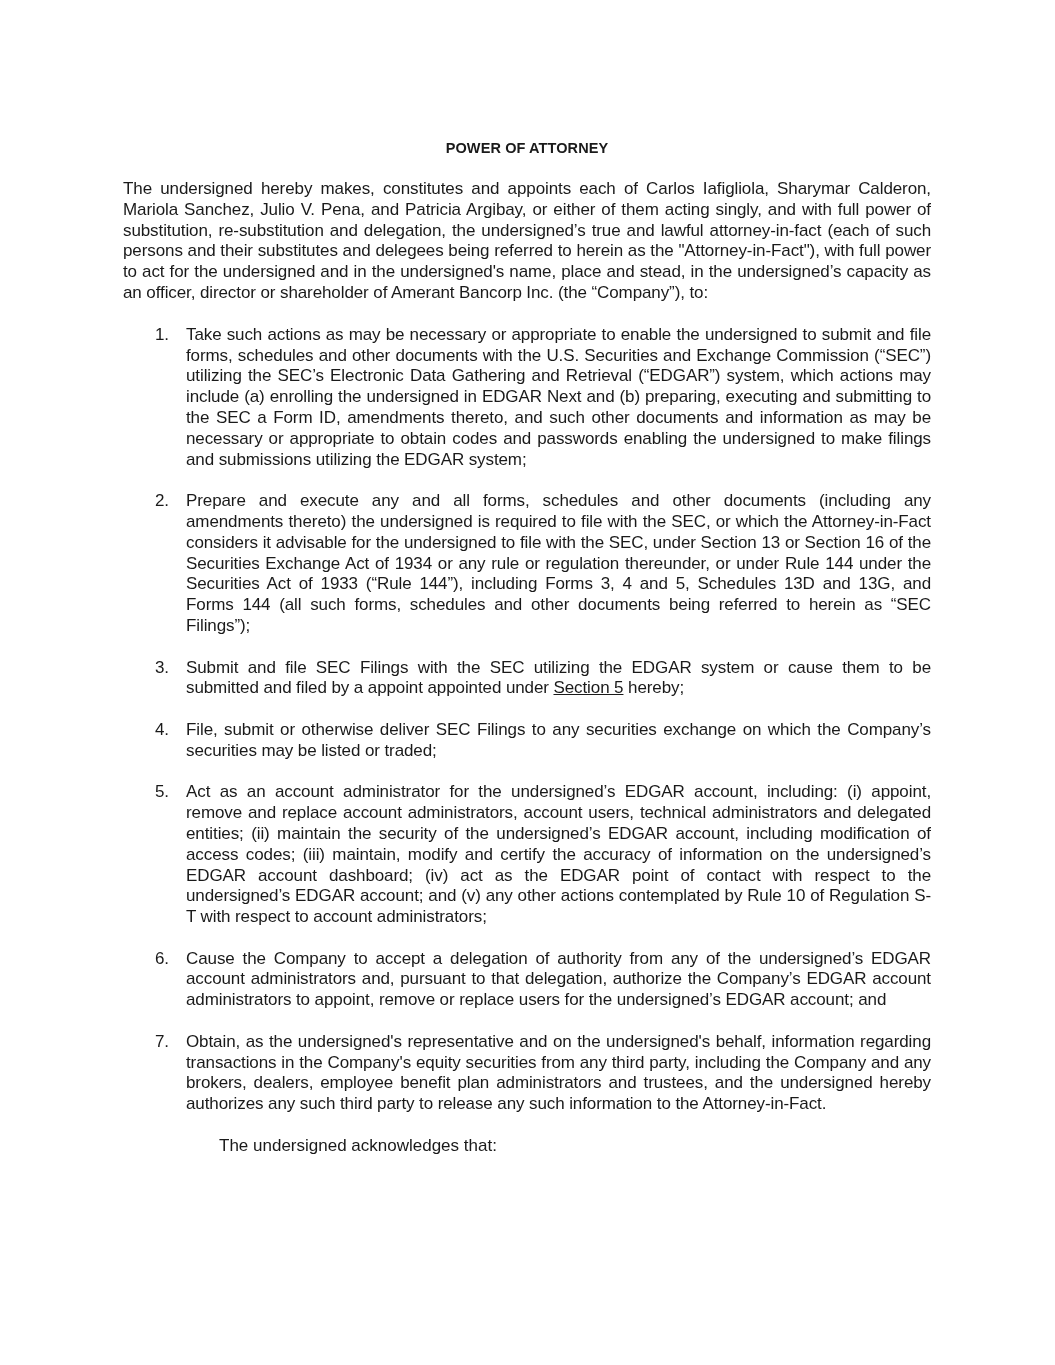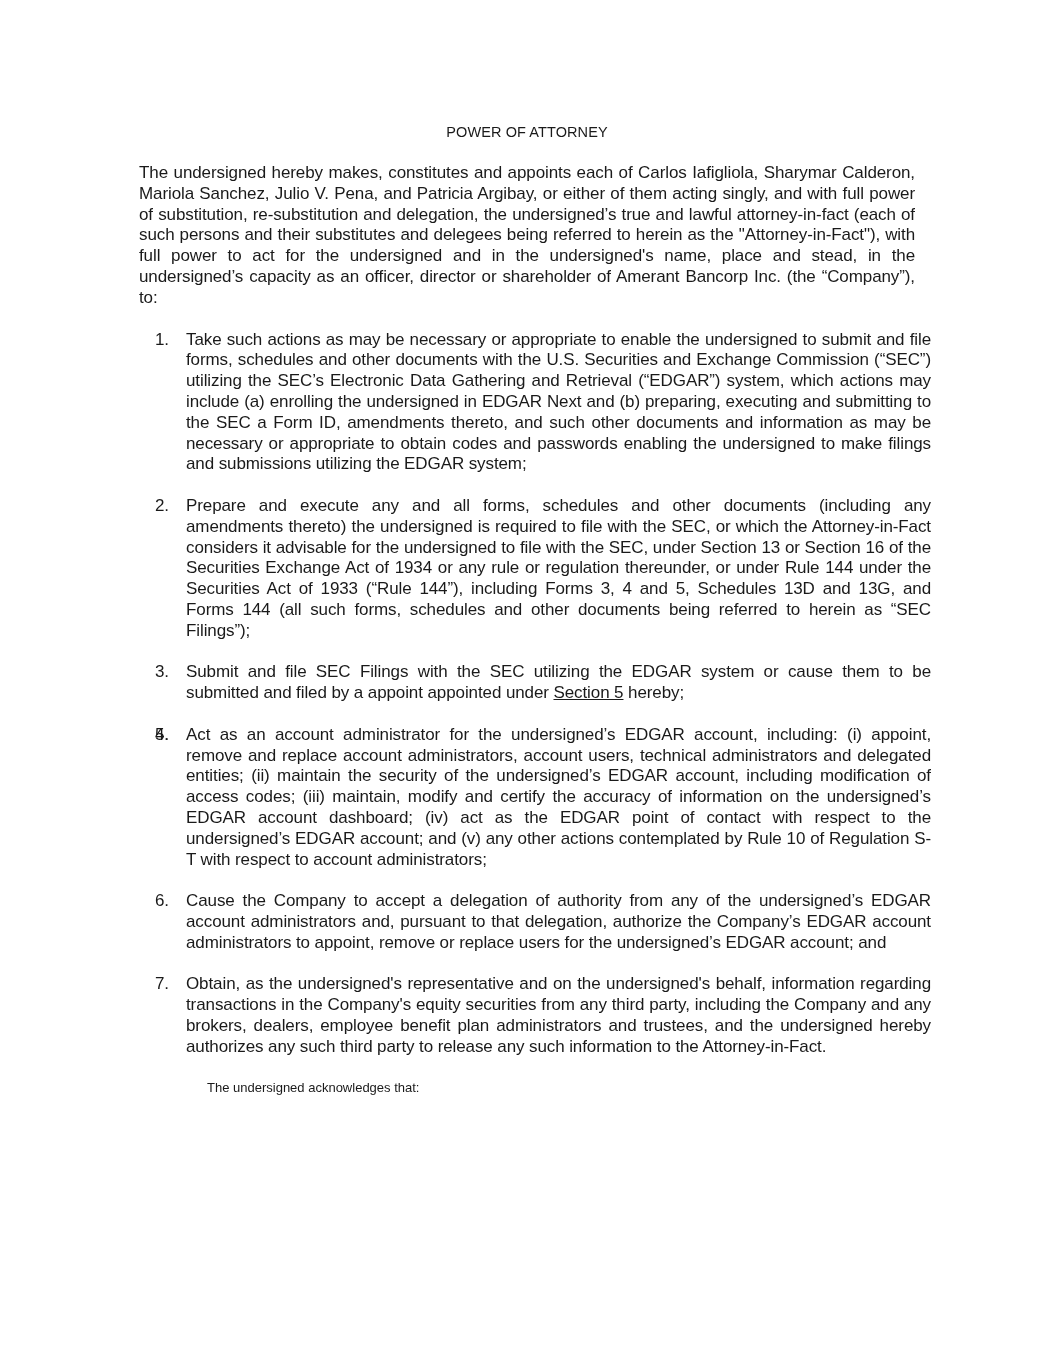--- a/index.html
+++ b/index.html
@@ -16,31 +16,31 @@
     color: #1a1a1a;
   }
   .page {
     position: absolute;
     left: 123px;
     top: 122px;
     width: 808px;
   }
   .title {
     text-align: center;
-    font-weight: normal;
+    font-weight: bold;
     font-size: 14.5px;
     letter-spacing: 0.1px;
     line-height: 20px;
-    margin: 0 0 21px 0;
+    margin: 16px 0 21px 0;
   }
   .para {
     font-size: 17px;
     line-height: 20.8px;
     text-align: justify;
-    margin: 16px;
+    margin: 0;
     letter-spacing: -0.1px;
   }
   .list {
     list-style: none;
     margin: 21px 0 0 0;
     padding: 0;
   }
   .list-item {
     position: relative;
     padding-left: 63px;
@@ -54,23 +54,23 @@
     position: absolute;
     left: 32px;
     top: 0;
   }
   .ref-link {
     text-decoration: underline;
     color: #1a1a1a;
     margin-top: 44px;
   }
   .closing {
-    font-size: 13px;
+    font-size: 17px;
     line-height: 20.8px;
-    margin: 4px;
+    margin: 16px;
     padding-left: 80px;
   }
 </style>
 </head>
 <body>
 
 <div class="page">
   <h1 class="title">POWER OF ATTORNEY</h1>
 
   <p class="para">The undersigned hereby makes, constitutes and appoints each of Carlos Iafigliola, Sharymar Calderon, Mariola Sanchez, Julio V. Pena, and Patricia Argibay, or either of them acting singly, and with full power of substitution, re-substitution and delegation, the undersigned’s true and lawful attorney-in-fact (each of such persons and their substitutes and delegees being referred to herein as the "Attorney-in-Fact"), with full power to act for the undersigned and in the undersigned's name, place and stead, in the undersigned’s capacity as an officer, director or shareholder of Amerant Bancorp Inc. (the “Company”), to:</p>
@@ -83,20 +83,21 @@
     <li class="list-item">
       <span class="list-num">2.</span>
       <span>Prepare and execute any and all forms, schedules and other documents (including any amendments thereto) the undersigned is required to file with the SEC, or which the Attorney-in-Fact considers it advisable for the undersigned to file with the SEC, under Section 13 or Section 16 of the Securities Exchange Act of 1934 or any rule or regulation thereunder, or under Rule 144 under the Securities Act of 1933 (“Rule 144”), including Forms 3, 4 and 5, Schedules 13D and 13G, and Forms 144 (all such forms, schedules and other documents being referred to herein as “SEC Filings”);</span>
     </li>
     <li class="list-item">
       <span class="list-num">3.</span>
       <span><span>Submit and file SEC Filings with the SEC utilizing the EDGAR system or cause them to be submitted and filed by a appoint appointed under </span><a class="ref-link">Section 5</a><span> hereby;</span></span>
     </li>
     <li class="list-item">
       <span class="list-num">4.</span>
+      <span>File, submit or otherwise deliver SEC Filings to any securities exchange on which the Company’s securities may be listed or traded;</span>
     </li>
     <li class="list-item">
       <span class="list-num">5.</span>
       <span>Act as an account administrator for the undersigned’s EDGAR account, including: (i) appoint, remove and replace account administrators, account users, technical administrators and delegated entities; (ii) maintain the security of the undersigned’s EDGAR account, including modification of access codes; (iii) maintain, modify and certify the accuracy of information on the undersigned’s EDGAR account dashboard; (iv) act as the EDGAR point of contact with respect to the undersigned’s EDGAR account; and (v) any other actions contemplated by Rule 10 of Regulation S-T with respect to account administrators;</span>
     </li>
     <li class="list-item">
       <span class="list-num">6.</span>
       <span>Cause the Company to accept a delegation of authority from any of the undersigned’s EDGAR account administrators and, pursuant to that delegation, authorize the Company’s EDGAR account administrators to appoint, remove or replace users for the undersigned’s EDGAR account; and</span>
     </li>
     <li class="list-item">

